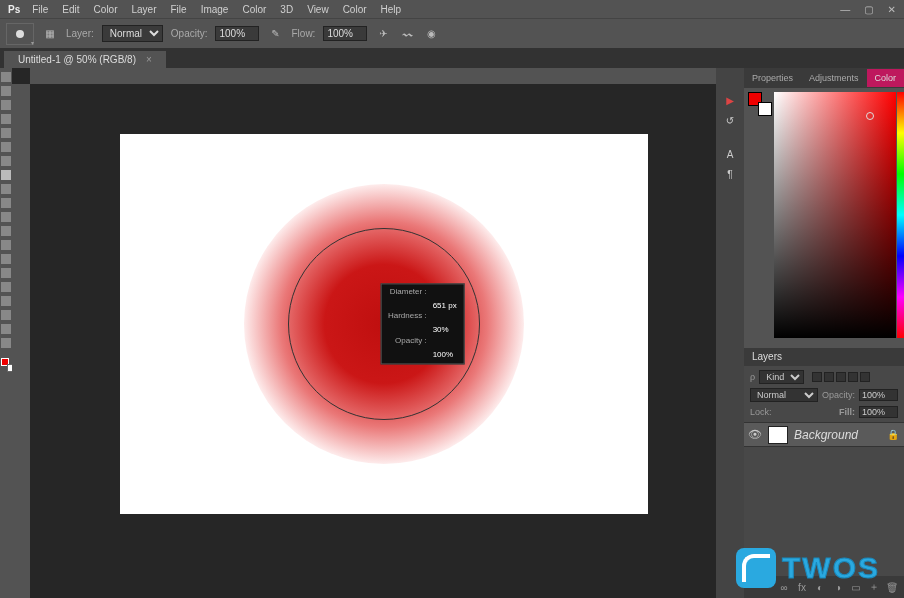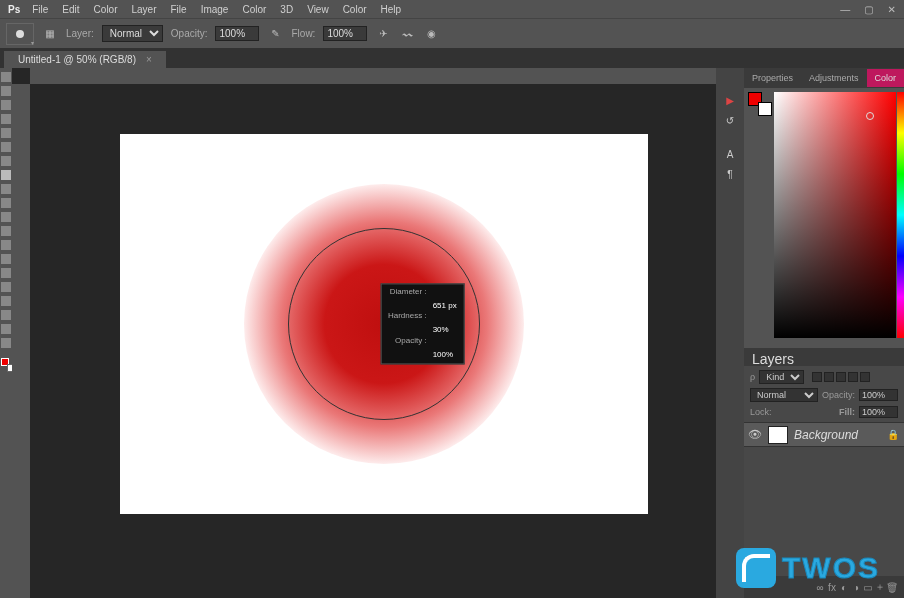--- a/index.html
+++ b/index.html
@@ -260,21 +260,21 @@
 }
 
 .layers-panel {
   flex: 1;
   background: #484848;
   display: flex;
   flex-direction: column;
 }
 .layers-panel .header {
   background: #3a3a3a; height: 18px;
-  padding: 3px 8px; font-size: 14px; color: #ddd;
+  padding: 3px 8px; font-size: 10px; color: #ddd;
 }
 .layers-controls {
   padding: 4px 6px;
   display: flex;
   flex-direction: column;
   gap: 4px;
   font-size: 9px;
   color: #999;
   border-bottom: 1px solid #333;
 }
@@ -299,21 +299,21 @@
   gap: 6px;
 }
 .layer-row .eye { width:14px; color:#ccc; font-size:11px; text-align:center; cursor:pointer; }
 .layer-row .thumb { width:20px; height:18px; background:#fff; border:1px solid #222; }
 .layer-row .name { flex:1; font-size:12px; color:#ddd; font-style: italic; }
 .layer-row .lock { color:#ccc; font-size:10px; }
 .layers-footer {
   height: 22px;
   background: #3a3a3a;
   display:flex; align-items:center; justify-content:flex-end;
-  padding: 0 6px;
+  gap:6px; padding: 0 6px;
 }
 .layers-footer .fi { width:12px; height:12px; color:#999; display:flex; align-items:center; justify-content:center; cursor:pointer; }
 
 
 .watermark {
   position: absolute;
   right: 12px; bottom: 4px;
   display: flex;
   align-items: center;
   gap: 6px;

